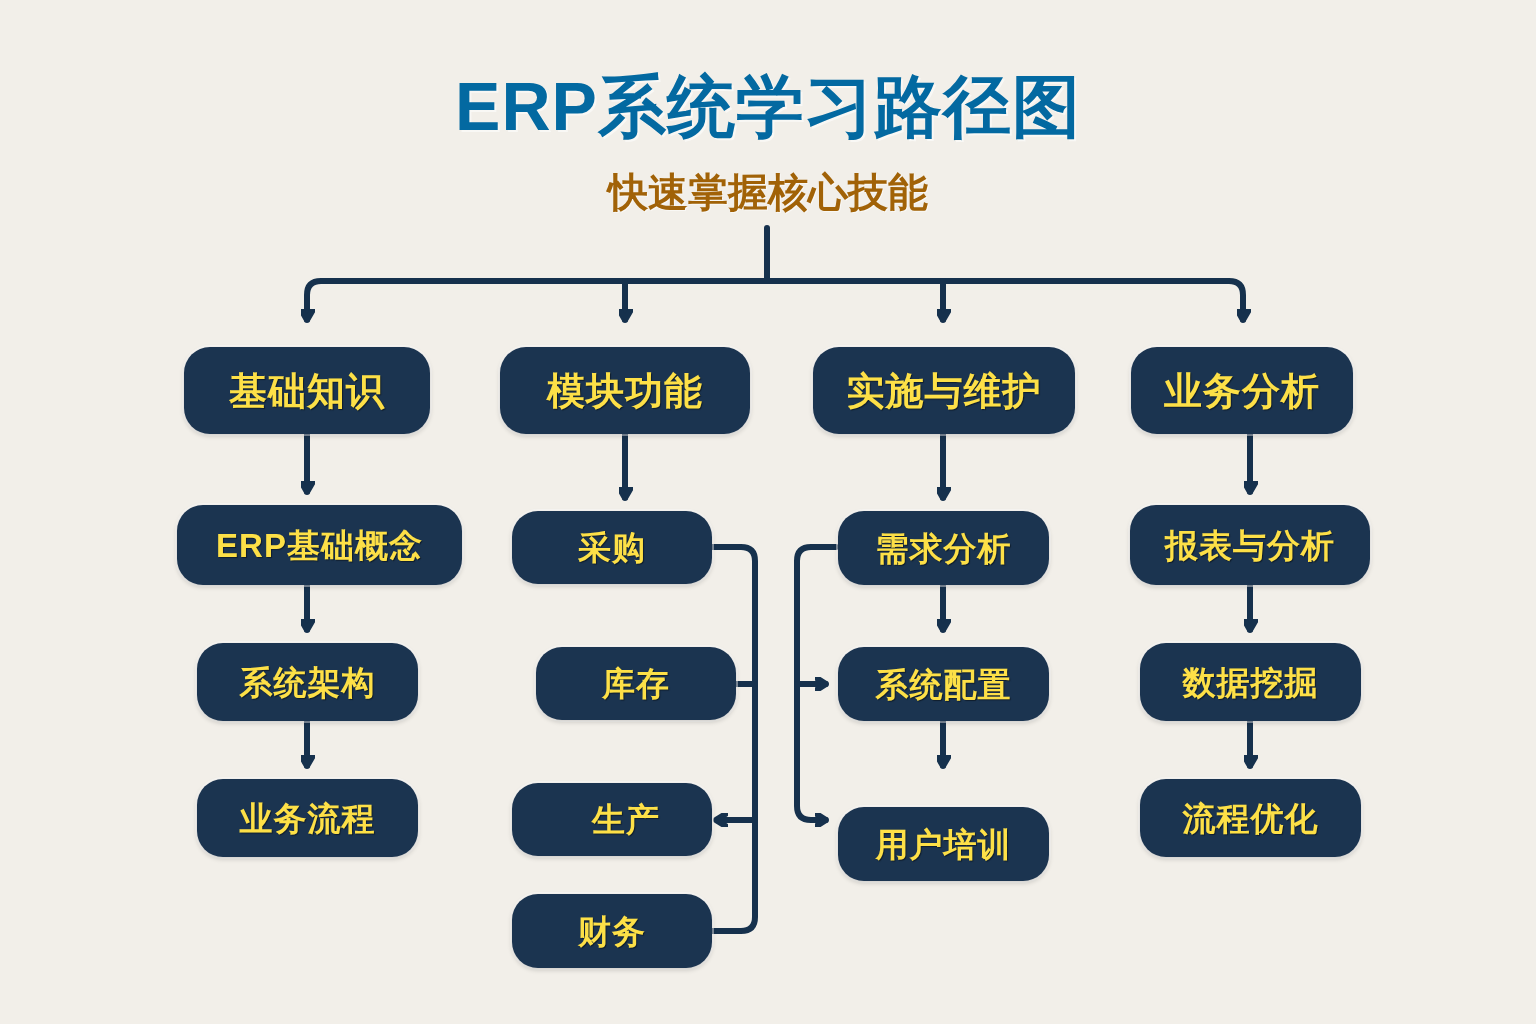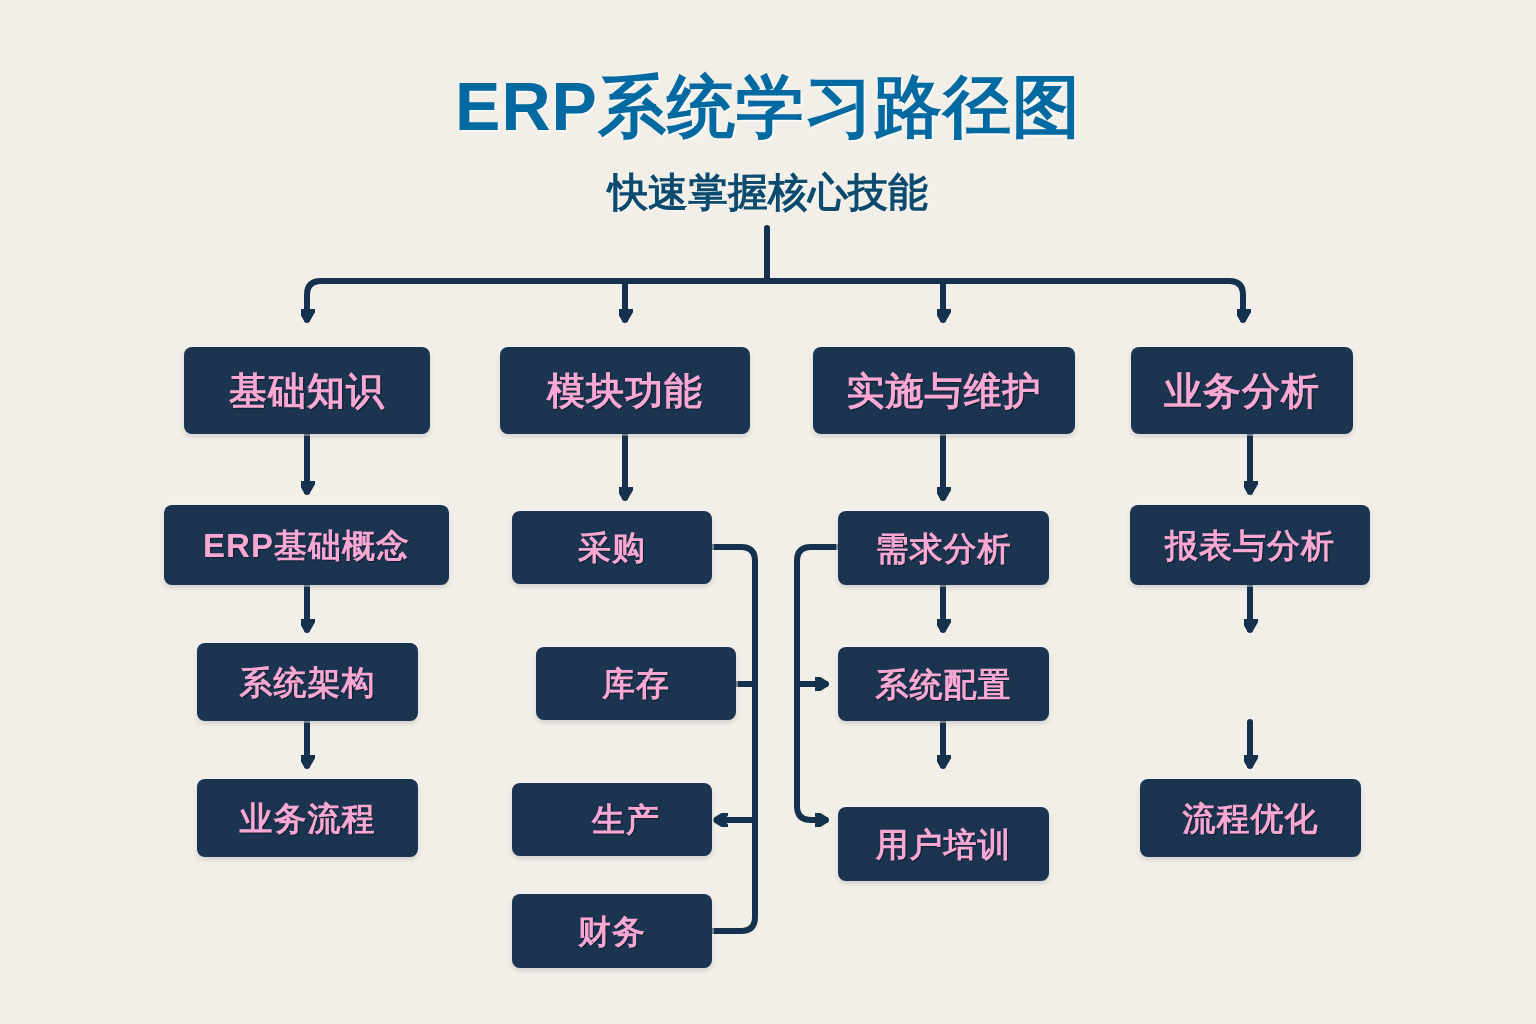--- a/index.html
+++ b/index.html
@@ -29,38 +29,38 @@
     white-space: nowrap;
   }
   #subtitle {
     position: absolute;
     left: 0;
     top: 165px;
     width: 1536px;
     text-align: center;
     font-size: 40px;
     font-weight: bold;
-    color: #0c4a6e;
+    color: #a16207;
     text-shadow: 1px 1px 0 rgba(255,255,255,0.55);
     white-space: nowrap;
   }
   #connectors {
     position: absolute;
     left: 0;
     top: 0;
     width: 1536px;
     height: 1024px;
     pointer-events: none;
   }
   .node {
     position: absolute;
     box-sizing: border-box;
     background: #1b3450;
-    border-radius: 8px;
-    color: #f9a8d4;
+    border-radius: 26px;
+    color: #fde047;
     display: flex;
     align-items: center;
     justify-content: center;
     font-weight: bold;
     text-align: center;
     box-shadow: 0 2px 5px rgba(0,0,0,0.18), 0 0 0 2px rgba(255,255,255,0.45);
     line-height: 1;
     white-space: nowrap;
   }
   .node span {
@@ -116,21 +116,21 @@
 
       <path d="M1250 434 L1250 492" marker-end="url(#arrow-down)"></path>
       <path d="M1250 586 L1250 630" marker-end="url(#arrow-down)"></path>
       <path d="M1250 722 L1250 766" marker-end="url(#arrow-down)"></path>
     </g>
   </svg>
 
   <div class="node lvl1" style="left:184px; top:347px; width:246px; height:87px;">
     <span>基础知识</span>
   </div>
-  <div class="node lvl2" style="left:164px; top:505px; width:285px; height:80px;justify-content:center;">
+  <div class="node lvl2" style="left:177px; top:505px; width:285px; height:80px;justify-content:center;">
     <span>ERP基础概念</span>
   </div>
   <div class="node lvl2" style="left:197px; top:643px; width:221px; height:78px;">
     <span>系统架构</span>
   </div>
   <div class="node lvl2" style="left:197px; top:779px; width:221px; height:78px;">
     <span>业务流程</span>
   </div>
 
   <div class="node lvl1" style="left:500px; top:347px; width:250px; height:87px;">
@@ -161,17 +161,20 @@
   <div class="node lvl2" style="left:838px; top:783px; width:211px; height:74px;margin-top:24px;">
     <span>用户培训</span>
   </div>
 
   <div class="node lvl1" style="left:1131px; top:347px; width:222px; height:87px;">
     <span>业务分析</span>
   </div>
   <div class="node lvl2" style="left:1130px; top:505px; width:240px; height:80px;">
     <span>报表与分析</span>
   </div>
+  <div class="node lvl2" style="left:1140px; top:643px; width:221px; height:78px;">
+    <span>数据挖掘</span>
+  </div>
   <div class="node lvl2" style="left:1140px; top:779px; width:221px; height:78px;">
     <span>流程优化</span>
   </div>
 
 </div>
 
 </body></html>

